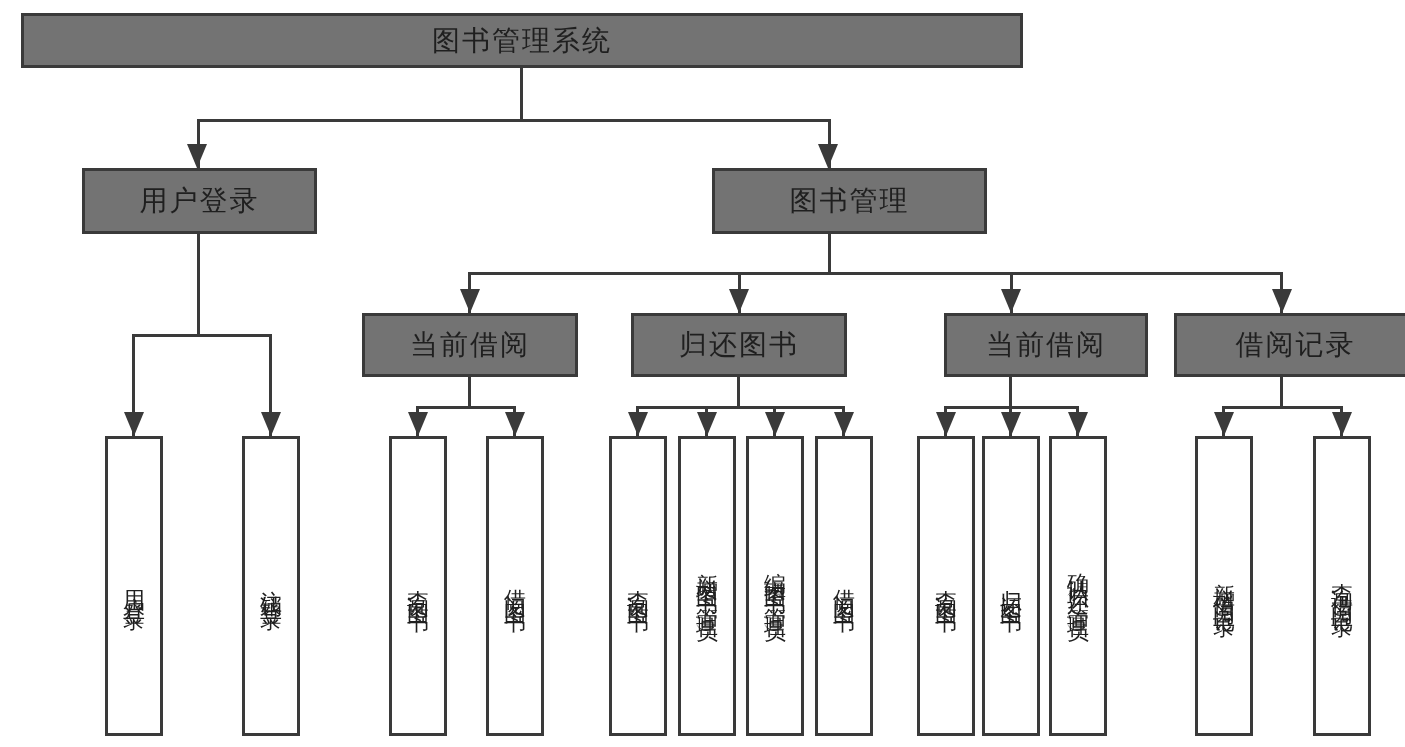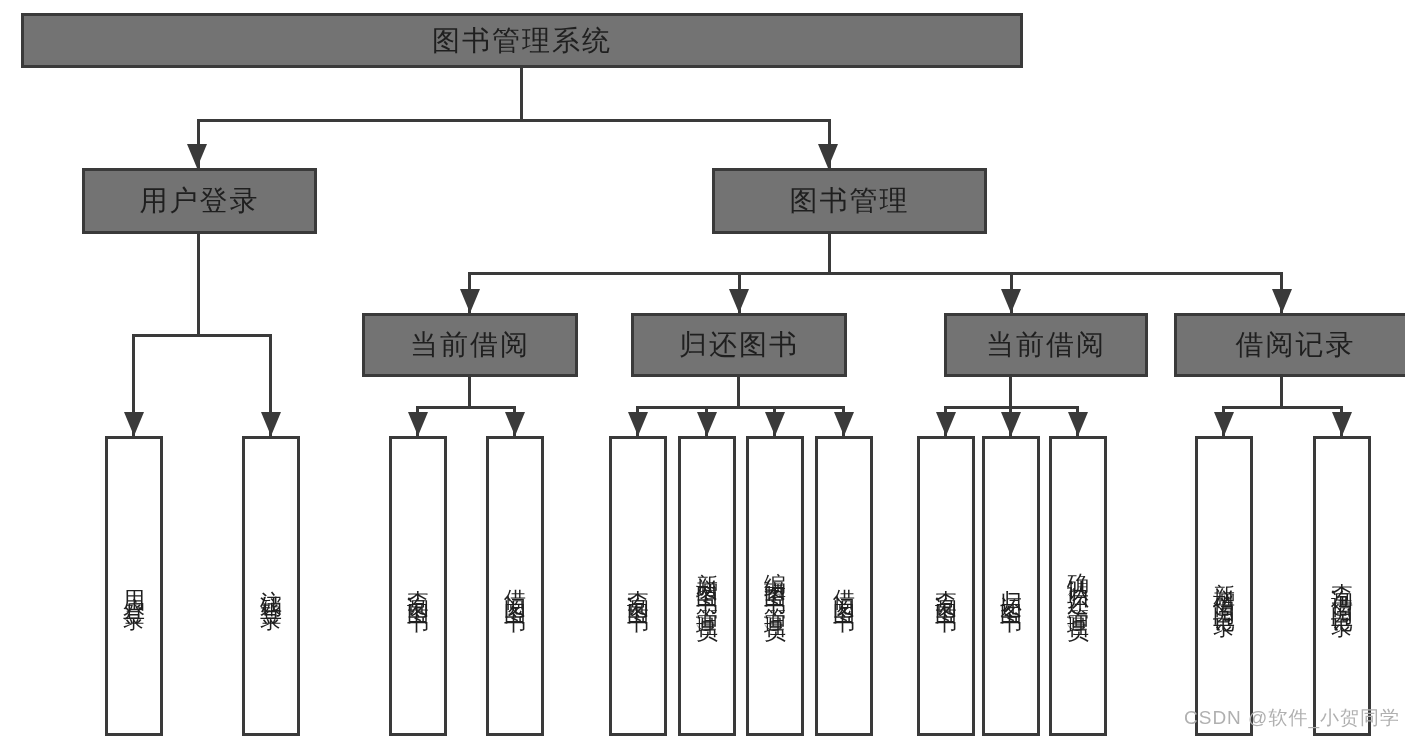--- a/index.html
+++ b/index.html
@@ -136,15 +136,14 @@
   <div class="vbox" style="left:746px;top:436px;width:58px;height:300px;">编辑图书（管理员）</div>
   <div class="vbox" style="left:815px;top:436px;width:58px;height:300px;">借阅图书</div>
 
   <div class="vbox" style="left:917px;top:436px;width:58px;height:300px;">查询图书</div>
   <div class="vbox" style="left:982px;top:436px;width:58px;height:300px;">归还图书</div>
   <div class="vbox" style="left:1049px;top:436px;width:58px;height:300px;">确认归还（管理员）</div>
 
   <div class="vbox" style="left:1195px;top:436px;width:58px;height:300px;">新增借阅记录</div>
   <div class="vbox" style="left:1313px;top:436px;width:58px;height:300px;">查询借阅记录</div>
 
-  <div class="watermark">CSDN @软件_小贺同学</div>
 
 </div>
 
 </body></html>

